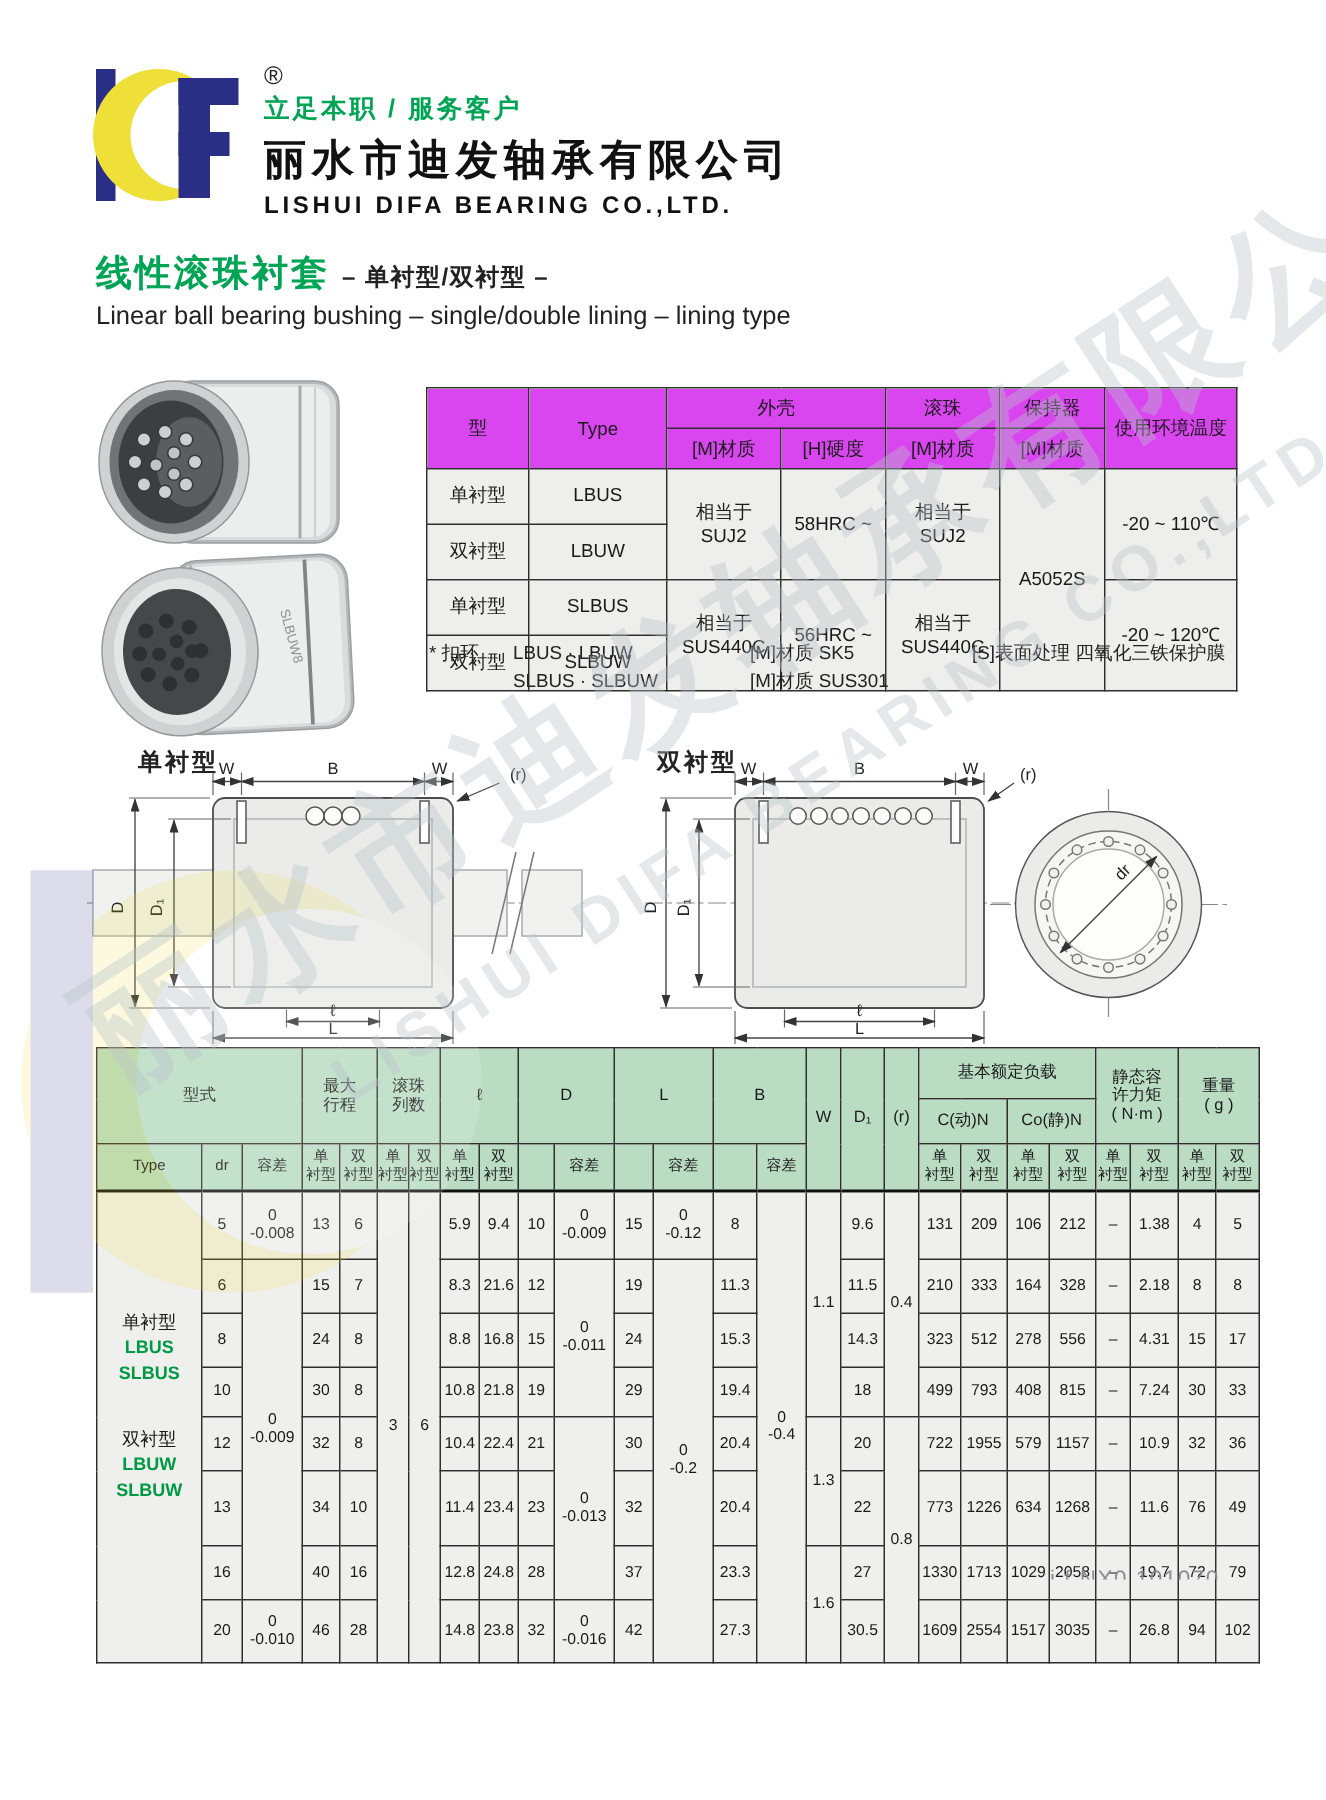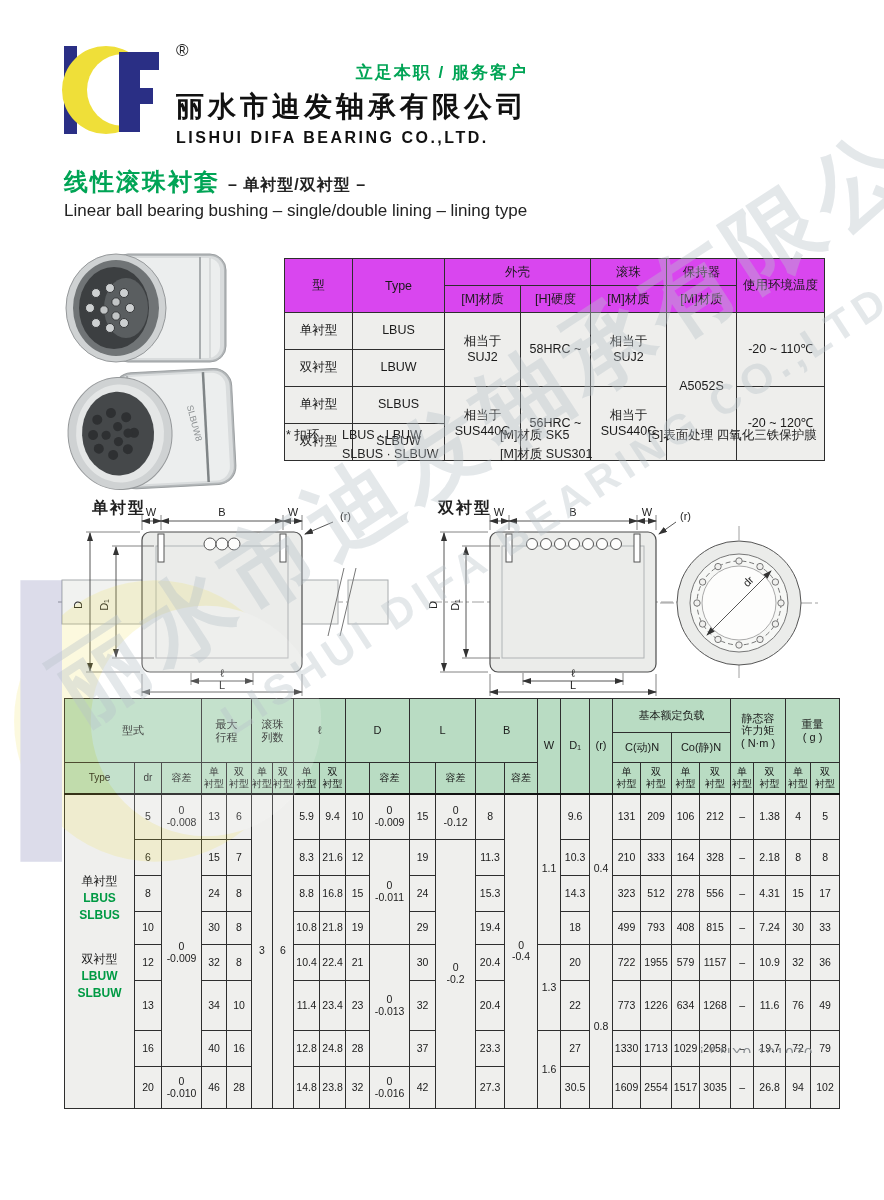--- a/index.html
+++ b/index.html
@@ -2,21 +2,21 @@
 <html><head>
 <meta charset="utf-8">
 <style>
   html,body{margin:0;padding:0;background:#ffffff;}
   .page{position:relative;width:884px;height:1200px;background:#fff;overflow:hidden;
         font-family:"Liberation Sans",sans-serif;color:#1a1a1a;}
   
   .hdr{position:absolute;left:62px;top:40px;display:flex;align-items:flex-start;}
   .hdr-text{margin-left:14px;position:relative;padding-top:2px;}
   .reg{font-size:17px;color:#222;line-height:1;}
-  .slogan{color:#00a455;font-size:17px;font-weight:bold;letter-spacing:2px;margin-top:2px;text-align:right;}
+  .slogan{color:#00a455;font-size:17px;font-weight:bold;letter-spacing:2px;margin-top:2px;}
   .company-cn{font-size:28px;font-weight:bold;letter-spacing:4px;margin-top:4px;color:#111;}
   .company-en{font-size:16px;font-weight:bold;letter-spacing:2.5px;margin-top:3px;color:#111;}
   
   .titleblock{position:absolute;left:64px;top:166px;}
   .t-row{display:flex;align-items:baseline;}
   .t-cn{color:#00a455;font-size:24px;font-weight:bold;letter-spacing:2px;}
   .t-suffix{font-size:16px;font-weight:bold;color:#222;margin-left:8px;letter-spacing:1px;}
   .t-en{font-size:17px;color:#222;margin-top:3px;}
   .t-feat{font-size:13.5px;color:#222;margin-top:6px;letter-spacing:1px;}
   
@@ -512,21 +512,21 @@
         <td>7</td>
         <td>8.3</td>
         <td>21.6</td>
         <td>12</td>
         <td class="tol" rowspan="3">0
 -0.011</td>
         <td>19</td>
         <td class="tol" rowspan="7">0
 -0.2</td>
         <td>11.3</td>
-        <td>10.3</td>
+        <td>11.5</td>
         <td>210</td>
         <td>333</td>
         <td>164</td>
         <td>328</td>
         <td>–</td>
         <td>2.18</td>
         <td>8</td>
         <td>8</td>
       </tr>
       <tr>

